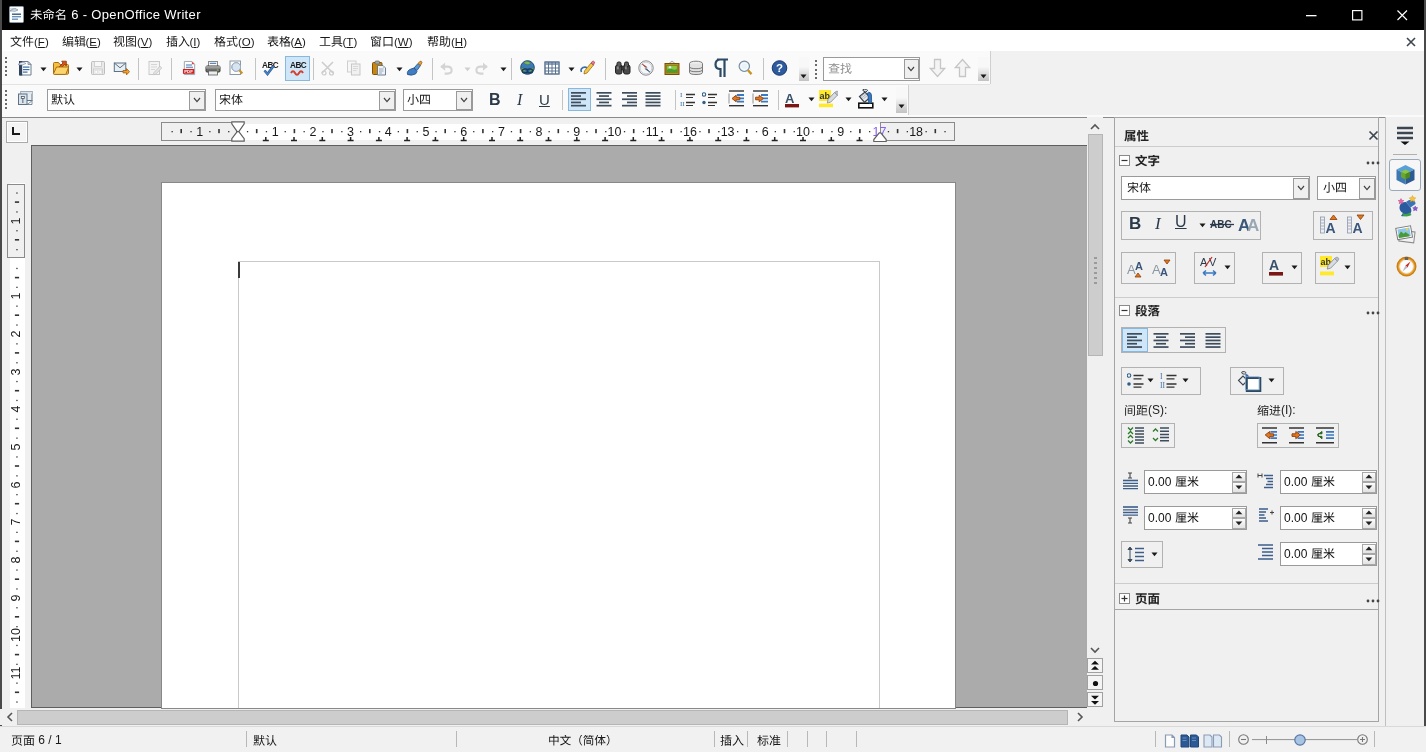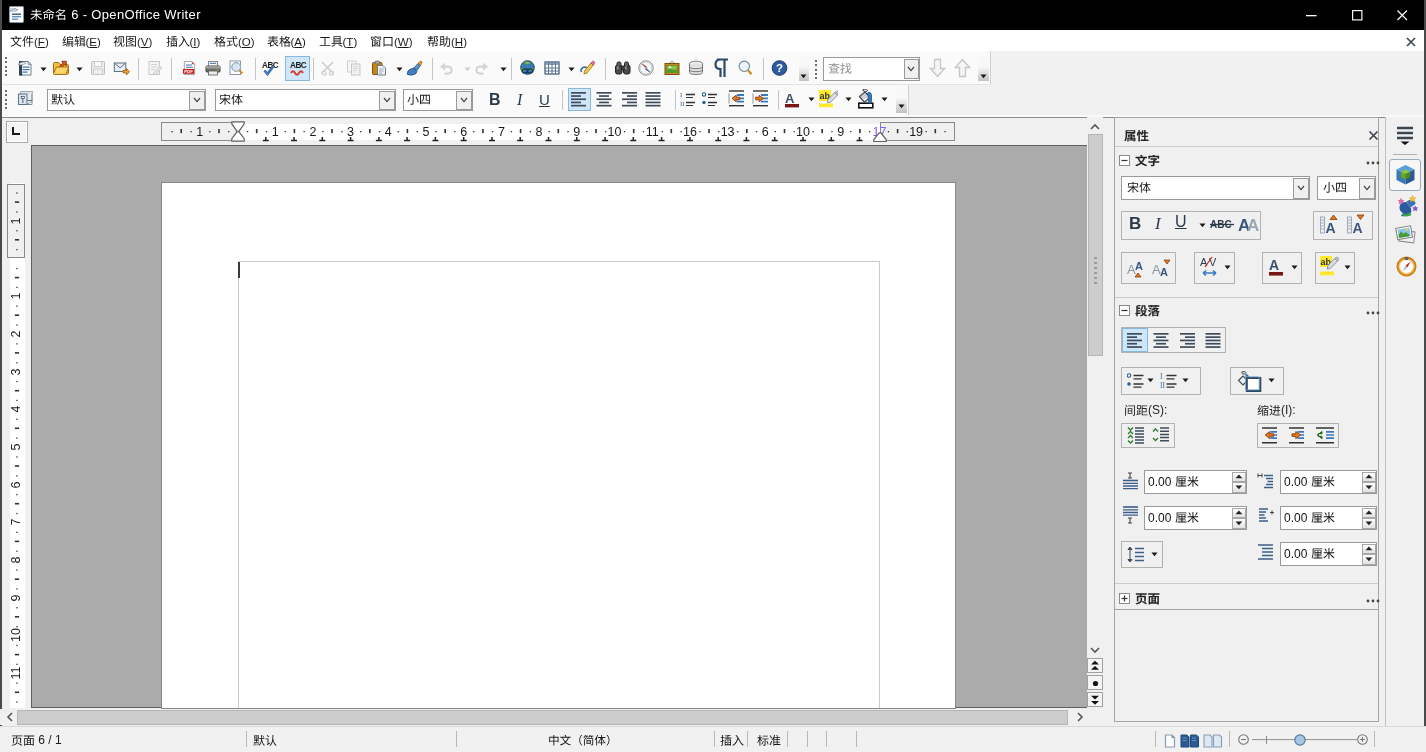--- a/index.html
+++ b/index.html
@@ -565,21 +565,21 @@
 <div class="a" style="left:531.1px;top:125.4px;font-size:12.5px;color:#1a1a1a;font-weight:400;white-space:pre;width:16px;text-align:center;">8</div>
 <div class="a" style="left:568.8px;top:125.4px;font-size:12.5px;color:#1a1a1a;font-weight:400;white-space:pre;width:16px;text-align:center;">9</div>
 <div class="a" style="left:606.5px;top:125.4px;font-size:12.5px;color:#1a1a1a;font-weight:400;white-space:pre;width:16px;text-align:center;">10</div>
 <div class="a" style="left:644.2px;top:125.4px;font-size:12.5px;color:#1a1a1a;font-weight:400;white-space:pre;width:16px;text-align:center;">11</div>
 <div class="a" style="left:681.9px;top:125.4px;font-size:12.5px;color:#1a1a1a;font-weight:400;white-space:pre;width:16px;text-align:center;">16</div>
 <div class="a" style="left:719.6px;top:125.4px;font-size:12.5px;color:#1a1a1a;font-weight:400;white-space:pre;width:16px;text-align:center;">13</div>
 <div class="a" style="left:757.3px;top:125.4px;font-size:12.5px;color:#1a1a1a;font-weight:400;white-space:pre;width:16px;text-align:center;">6</div>
 <div class="a" style="left:795px;top:125.4px;font-size:12.5px;color:#1a1a1a;font-weight:400;white-space:pre;width:16px;text-align:center;">10</div>
 <div class="a" style="left:832.7px;top:125.4px;font-size:12.5px;color:#1a1a1a;font-weight:400;white-space:pre;width:16px;text-align:center;">9</div>
 <div class="a" style="left:870.4px;top:125.4px;font-size:12.5px;color:#8b5cf6;font-weight:400;white-space:pre;width:16px;text-align:right;">17</div>
-<div class="a" style="left:908.1px;top:125.4px;font-size:12.5px;color:#1a1a1a;font-weight:400;white-space:pre;width:16px;text-align:center;">19</div>
+<div class="a" style="left:908.1px;top:125.4px;font-size:12.5px;color:#1a1a1a;font-weight:400;white-space:pre;width:16px;text-align:center;">18</div>
 <div class="a" style="left:191.8px;top:125.4px;font-size:12.5px;color:#1a1a1a;font-weight:400;white-space:pre;width:16px;text-align:center;">1</div>
 <svg class="a" style="left:230.5px;top:120.8px;" width="14" height="21" viewBox="0 0 14 21">
       <path d="M0.8 0.8 h12.4 v2 L7.8 10.6 h-1.6 L0.8 2.8 Z" fill="#fff" stroke="#5f5f5f" stroke-width="1.2"></path>
 <path d="M6.2 10.6 h1.6 l5.4 7 v2.6 H0.8 v-2.6 Z" fill="#fff" stroke="#5f5f5f" stroke-width="1.2"></path>
     </svg>
 <svg class="a" style="left:873px;top:131.5px;" width="14" height="10.5" viewBox="0 0 14 10.5">
       <path d="M0.8 9.7 v-2.2 l5.4-6.7 h1.6 l5.4 6.7 v2.2 Z" fill="#fff" stroke="#5f5f5f" stroke-width="1.2"></path>
     </svg>
 <div class="a" style="left:31px;top:145px;width:1056px;height:563px;background:#ababab;border-top:1px solid #5f5f5f;border-left:1px solid #5f5f5f;border-bottom:1px solid #5f5f5f;box-sizing:border-box;"></div>
 <div class="a" style="left:162px;top:183px;width:793px;height:525px;background:#fff;outline:1px solid #888;"></div>

